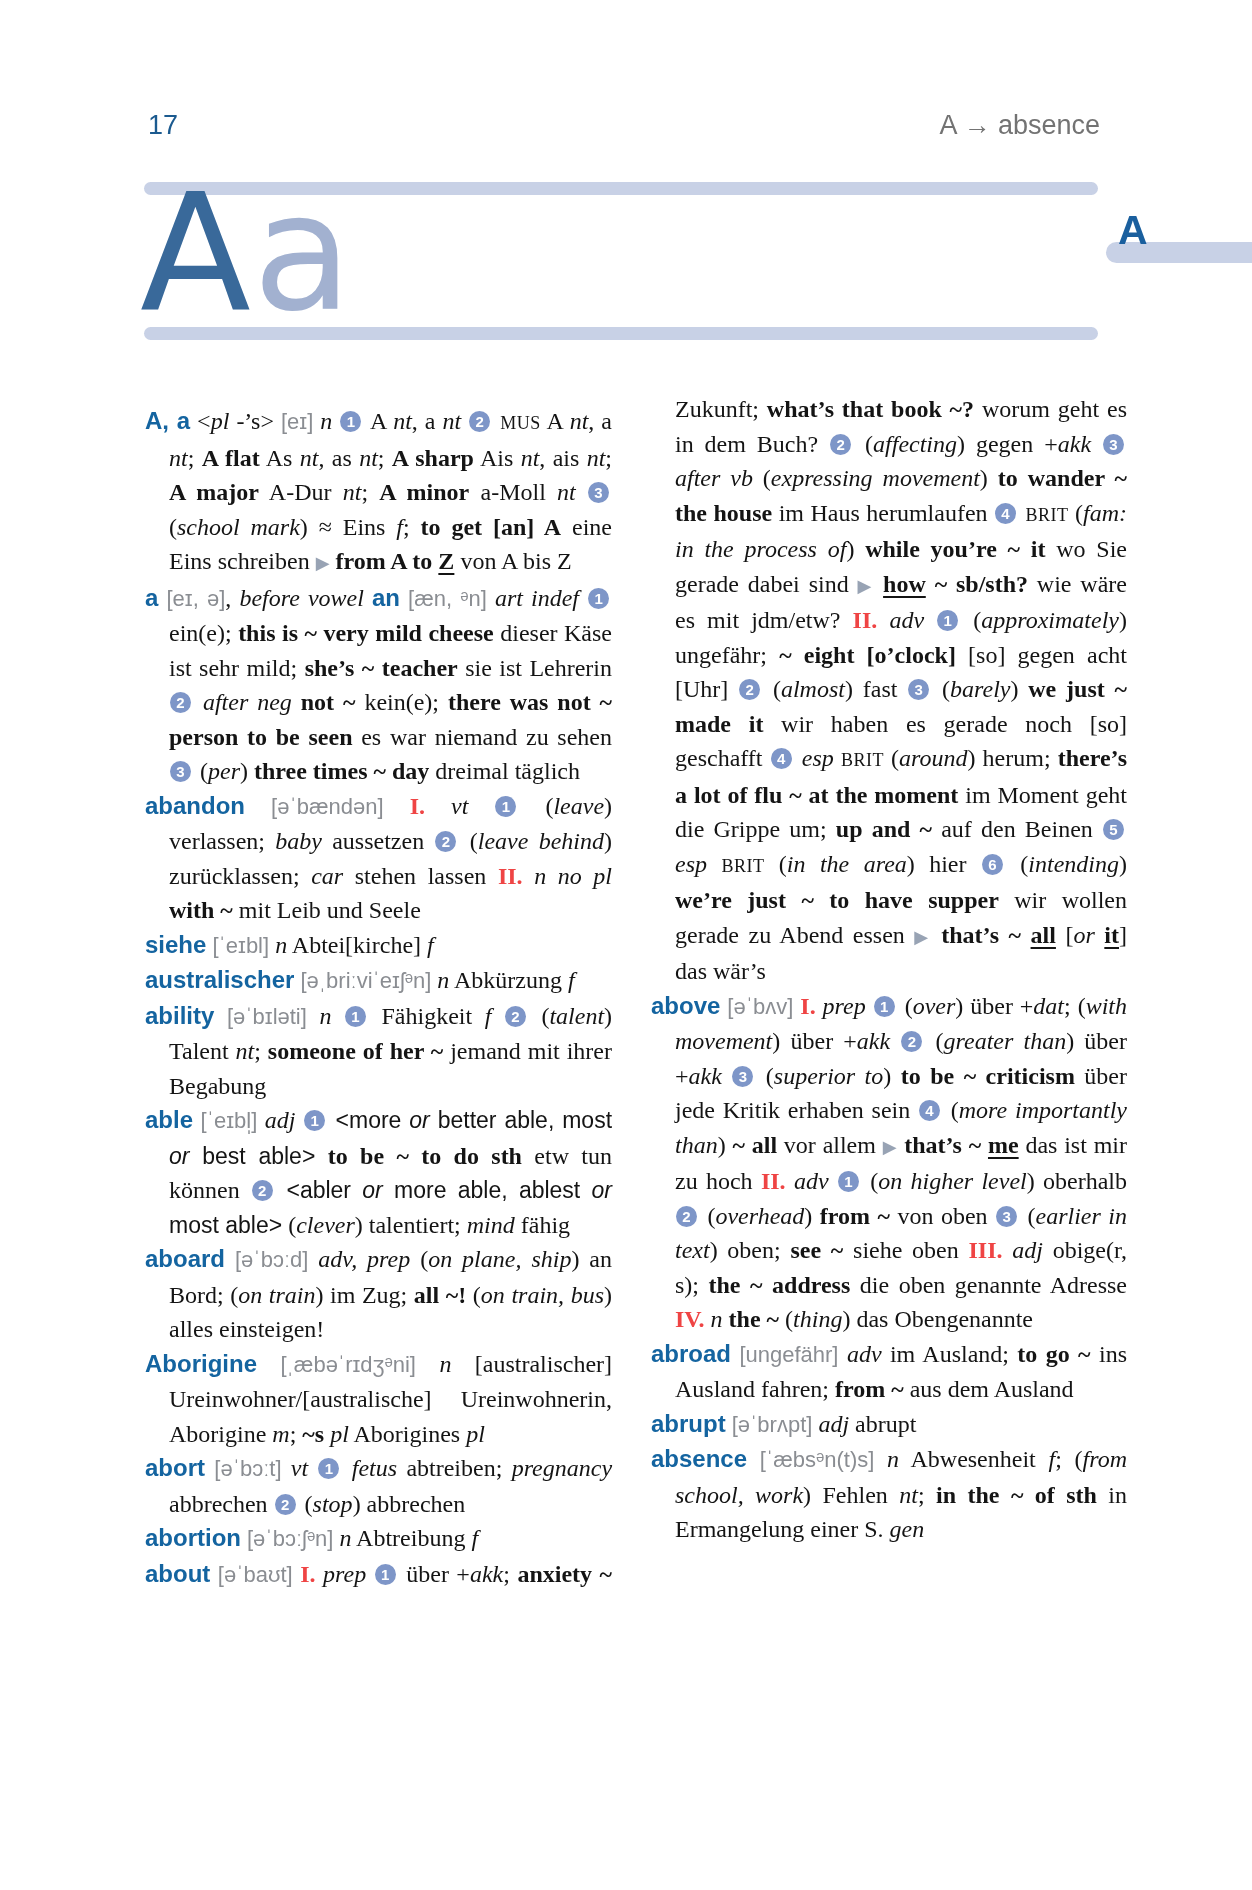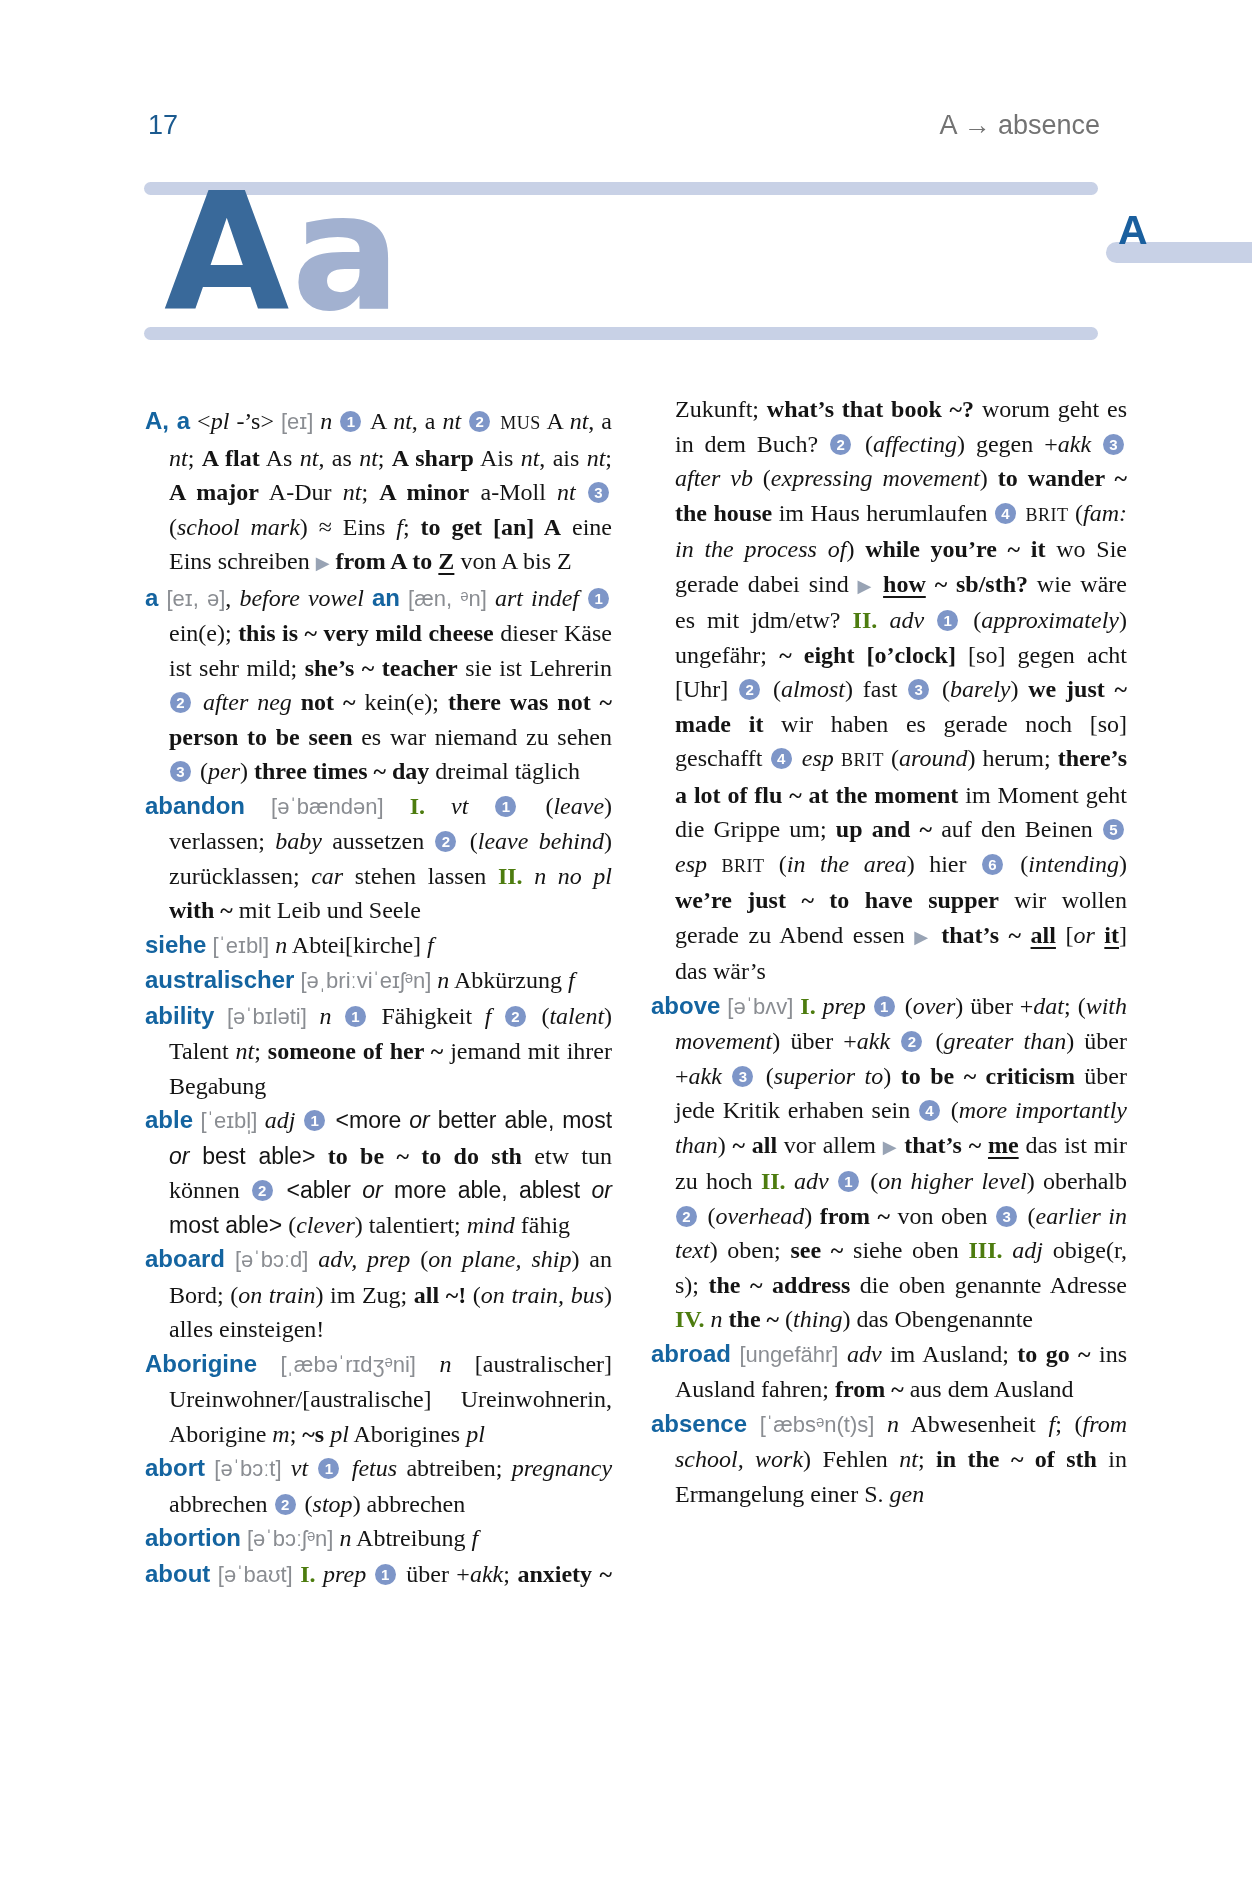--- a/index.html
+++ b/index.html
@@ -21,21 +21,21 @@
   
   .bar {
     position:absolute; left:144px; width:954px; height:13px;
     background:#c8d1e6; border-radius:7px;
   }
   .bar-top { top:182px; }
   .bar-bottom { top:327px; }
   
   .big-letters {
     position:absolute; left:140px; top:172px; line-height:1;
-    font-family:"DejaVu Sans", sans-serif; font-weight:700;margin-left:24px;
+    font-family:"DejaVu Sans", sans-serif; font-weight:400;
   }
   .big-upper { font-size:162px; color:#39699a; letter-spacing:2px; }
   .big-lower { font-size:162px; color:#a2b1d0; }
   
   .tab-bar {
     position:absolute; left:1106px; top:242px; width:146px; height:21px;
     background:#c8d1e6; border-radius:11px 0 0 11px;
   }
   .tab-letter {
     position:absolute; left:1118px; top:210px; line-height:1;
@@ -52,21 +52,21 @@
   .col-left  { width:467px;margin-top:12px; }
   .col-right { width:476px; }
   .entry { padding-left:24px; text-indent:-24px; }
   .entry.continuation { text-indent:0; }
   
   .seg-hw  { font-family:"Liberation Sans", sans-serif; font-weight:700; color:#1464a0; }
   .seg-ph  { font-family:"Liberation Sans", sans-serif; color:#8a8d92; font-size:22px; }
   .seg-i   { font-style:italic; }
   .seg-b   { font-weight:700; }
   .seg-bu  { font-weight:700; text-decoration:underline; text-decoration-thickness:2px; text-underline-offset:4px; }
-  .seg-rom { font-weight:700; color:#4d7c0f; }
+  .seg-rom { font-weight:700; color:#ef4444; }
   .seg-sc  { font-size:18px; letter-spacing:0.5px; }
   .seg-tri { color:#98a3b4; font-size:18px; font-family:"DejaVu Sans", sans-serif; }
   .seg-fl  { font-family:"Liberation Sans", sans-serif; font-size:23px; }
   .seg-fli { font-family:"Liberation Sans", sans-serif; font-size:23px; font-style:italic; }
   .seg-num {
     display:inline-block; width:21px; height:21px; border-radius:50%;
     background:#7e96c8; color:#ffffff; text-align:center; text-indent:0;
     font-family:"Liberation Sans", sans-serif; font-size:15px; font-weight:700;
     line-height:21px; vertical-align:2px; margin:0 3px 0 1px;
   }
@@ -100,17 +100,18 @@
         <div class="entry"><span class="seg-hw">aboard</span><span class="seg-n"> </span><span class="seg-ph">[əˈbɔːd]</span><span class="seg-n"> </span><span class="seg-i">adv, prep</span><span class="seg-n"> (</span><span class="seg-i">on plane, ship</span><span class="seg-n">) an Bord; (</span><span class="seg-i">on train</span><span class="seg-n">) im Zug; </span><span class="seg-b">all ~!</span><span class="seg-n"> (</span><span class="seg-i">on train, bus</span><span class="seg-n">) alles einsteigen!</span></div>
         <div class="entry"><span class="seg-hw">Aborigine</span><span class="seg-n"> </span><span class="seg-ph">[ˌæbəˈrɪdʒᵊni]</span><span class="seg-n"> </span><span class="seg-i">n</span><span class="seg-n"> [australischer] Ureinwohner/[australische] Ureinwohnerin, Aborigine </span><span class="seg-i">m</span><span class="seg-n">; </span><span class="seg-b">~s</span><span class="seg-n"> </span><span class="seg-i">pl</span><span class="seg-n"> Aborigines </span><span class="seg-i">pl</span></div>
         <div class="entry"><span class="seg-hw">abort</span><span class="seg-n"> </span><span class="seg-ph">[əˈbɔːt]</span><span class="seg-n"> </span><span class="seg-i">vt</span><span class="seg-n"> </span><span class="seg-num">1</span><span class="seg-n"> </span><span class="seg-i">fetus</span><span class="seg-n"> abtreiben; </span><span class="seg-i">pregnancy</span><span class="seg-n"> abbrechen </span><span class="seg-num">2</span><span class="seg-n"> (</span><span class="seg-i">stop</span><span class="seg-n">) abbrechen</span></div>
         <div class="entry"><span class="seg-hw">abortion</span><span class="seg-n"> </span><span class="seg-ph">[əˈbɔːʃᵊn]</span><span class="seg-n"> </span><span class="seg-i">n</span><span class="seg-n"> Abtreibung </span><span class="seg-i">f</span></div>
         <div class="entry"><span class="seg-hw">about</span><span class="seg-n"> </span><span class="seg-ph">[əˈbaʊt]</span><span class="seg-n"> </span><span class="seg-rom">I.</span><span class="seg-n"> </span><span class="seg-i">prep</span><span class="seg-n"> </span><span class="seg-num">1</span><span class="seg-n"> über +</span><span class="seg-i">akk</span><span class="seg-n">; </span><span class="seg-b">anxiety ~ the future</span><span class="seg-n"> Angst </span><span class="seg-i">f</span><span class="seg-n"> vor der</span></div>
       </div>
     <div class="col-right" id="col-right">
         <div class="entry continuation"><span class="seg-n">Zukunft; </span><span class="seg-b">what’s that book ~?</span><span class="seg-n"> worum geht es in dem Buch? </span><span class="seg-num">2</span><span class="seg-n"> (</span><span class="seg-i">affecting</span><span class="seg-n">) gegen +</span><span class="seg-i">akk</span><span class="seg-n"> </span><span class="seg-num">3</span><span class="seg-n"> </span><span class="seg-i">after vb</span><span class="seg-n"> (</span><span class="seg-i">expressing movement</span><span class="seg-n">) </span><span class="seg-b">to wander ~ the house</span><span class="seg-n"> im Haus herumlaufen </span><span class="seg-num">4</span><span class="seg-n"> </span><span class="seg-sc">BRIT</span><span class="seg-n"> (</span><span class="seg-i">fam: in the process of</span><span class="seg-n">) </span><span class="seg-b">while you’re ~ it</span><span class="seg-n"> wo Sie gerade dabei sind </span><span class="seg-tri">▶</span><span class="seg-n"> </span><span class="seg-bu">how</span><span class="seg-b"> ~ sb/sth?</span><span class="seg-n"> wie wäre es mit jdm/etw? </span><span class="seg-rom">II.</span><span class="seg-n"> </span><span class="seg-i">adv</span><span class="seg-n"> </span><span class="seg-num">1</span><span class="seg-n"> (</span><span class="seg-i">approximately</span><span class="seg-n">) ungefähr; </span><span class="seg-b">~ eight [o’clock]</span><span class="seg-n"> [so] gegen acht [Uhr] </span><span class="seg-num">2</span><span class="seg-n"> (</span><span class="seg-i">almost</span><span class="seg-n">) fast </span><span class="seg-num">3</span><span class="seg-n"> (</span><span class="seg-i">barely</span><span class="seg-n">) </span><span class="seg-b">we just ~ made it</span><span class="seg-n"> wir haben es gerade noch [so] geschafft </span><span class="seg-num">4</span><span class="seg-n"> </span><span class="seg-i">esp</span><span class="seg-n"> </span><span class="seg-sc">BRIT</span><span class="seg-n"> (</span><span class="seg-i">around</span><span class="seg-n">) herum; </span><span class="seg-b">there’s a lot of flu ~ at the moment</span><span class="seg-n"> im Moment geht die Grippe um; </span><span class="seg-b">up and ~</span><span class="seg-n"> auf den Beinen </span><span class="seg-num">5</span><span class="seg-n"> </span><span class="seg-i">esp</span><span class="seg-n"> </span><span class="seg-sc">BRIT</span><span class="seg-n"> (</span><span class="seg-i">in the area</span><span class="seg-n">) hier </span><span class="seg-num">6</span><span class="seg-n"> (</span><span class="seg-i">intending</span><span class="seg-n">) </span><span class="seg-b">we’re just ~ to have supper</span><span class="seg-n"> wir wollen gerade zu Abend essen </span><span class="seg-tri">▶</span><span class="seg-n"> </span><span class="seg-b">that’s ~ </span><span class="seg-bu">all</span><span class="seg-n"> [</span><span class="seg-i">or</span><span class="seg-n"> </span><span class="seg-bu">it</span><span class="seg-n">] das wär’s</span></div>
         <div class="entry"><span class="seg-hw">above</span><span class="seg-n"> </span><span class="seg-ph">[əˈbʌv]</span><span class="seg-n"> </span><span class="seg-rom">I.</span><span class="seg-n"> </span><span class="seg-i">prep</span><span class="seg-n"> </span><span class="seg-num">1</span><span class="seg-n"> (</span><span class="seg-i">over</span><span class="seg-n">) über +</span><span class="seg-i">dat</span><span class="seg-n">; (</span><span class="seg-i">with movement</span><span class="seg-n">) über +</span><span class="seg-i">akk</span><span class="seg-n"> </span><span class="seg-num">2</span><span class="seg-n"> (</span><span class="seg-i">greater than</span><span class="seg-n">) über +</span><span class="seg-i">akk</span><span class="seg-n"> </span><span class="seg-num">3</span><span class="seg-n"> (</span><span class="seg-i">superior to</span><span class="seg-n">) </span><span class="seg-b">to be ~ criticism</span><span class="seg-n"> über jede Kritik erhaben sein </span><span class="seg-num">4</span><span class="seg-n"> (</span><span class="seg-i">more importantly than</span><span class="seg-n">) </span><span class="seg-b">~ all</span><span class="seg-n"> vor allem </span><span class="seg-tri">▶</span><span class="seg-n"> </span><span class="seg-b">that’s ~ </span><span class="seg-bu">me</span><span class="seg-n"> das ist mir zu hoch </span><span class="seg-rom">II.</span><span class="seg-n"> </span><span class="seg-i">adv</span><span class="seg-n"> </span><span class="seg-num">1</span><span class="seg-n"> (</span><span class="seg-i">on higher level</span><span class="seg-n">) oberhalb </span><span class="seg-num">2</span><span class="seg-n"> (</span><span class="seg-i">overhead</span><span class="seg-n">) </span><span class="seg-b">from ~</span><span class="seg-n"> von oben </span><span class="seg-num">3</span><span class="seg-n"> (</span><span class="seg-i">earlier in text</span><span class="seg-n">) oben; </span><span class="seg-b">see ~</span><span class="seg-n"> siehe oben </span><span class="seg-rom">III.</span><span class="seg-n"> </span><span class="seg-i">adj</span><span class="seg-n"> obige(r, s); </span><span class="seg-b">the ~ address</span><span class="seg-n"> die oben genannte Adresse </span><span class="seg-rom">IV.</span><span class="seg-n"> </span><span class="seg-i">n</span><span class="seg-n"> </span><span class="seg-b">the ~</span><span class="seg-n"> (</span><span class="seg-i">thing</span><span class="seg-n">) das Obengenannte</span></div>
         <div class="entry"><span class="seg-hw">abroad</span><span class="seg-n"> </span><span class="seg-ph">[ungefähr]</span><span class="seg-n"> </span><span class="seg-i">adv</span><span class="seg-n"> im Ausland; </span><span class="seg-b">to go ~</span><span class="seg-n"> ins Ausland fahren; </span><span class="seg-b">from ~</span><span class="seg-n"> aus dem Ausland</span></div>
+        <div class="entry"><span class="seg-hw">abrupt</span><span class="seg-n"> </span><span class="seg-ph">[əˈbrʌpt]</span><span class="seg-n"> </span><span class="seg-i">adj</span><span class="seg-n"> abrupt</span></div>
         <div class="entry"><span class="seg-hw">absence</span><span class="seg-n"> </span><span class="seg-ph">[ˈæbsᵊn(t)s]</span><span class="seg-n"> </span><span class="seg-i">n</span><span class="seg-n"> Abwesenheit </span><span class="seg-i">f</span><span class="seg-n">; (</span><span class="seg-i">from school, work</span><span class="seg-n">) Fehlen </span><span class="seg-i">nt</span><span class="seg-n">; </span><span class="seg-b">in the ~ of sth</span><span class="seg-n"> in Ermangelung einer S. </span><span class="seg-i">gen</span></div>
       </div>
   </div>
 
 </div>
 
 </body></html>

